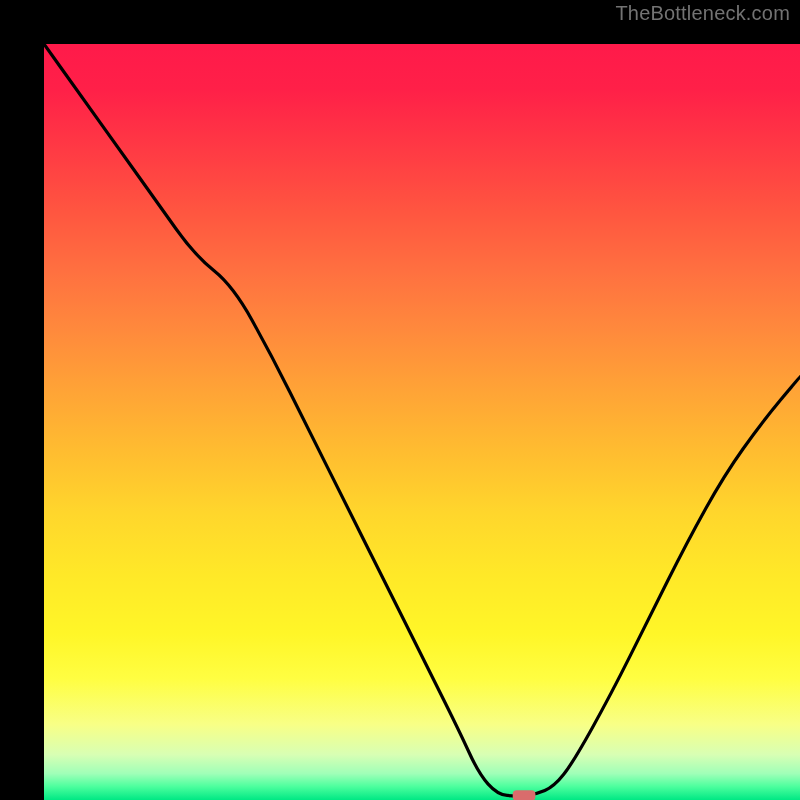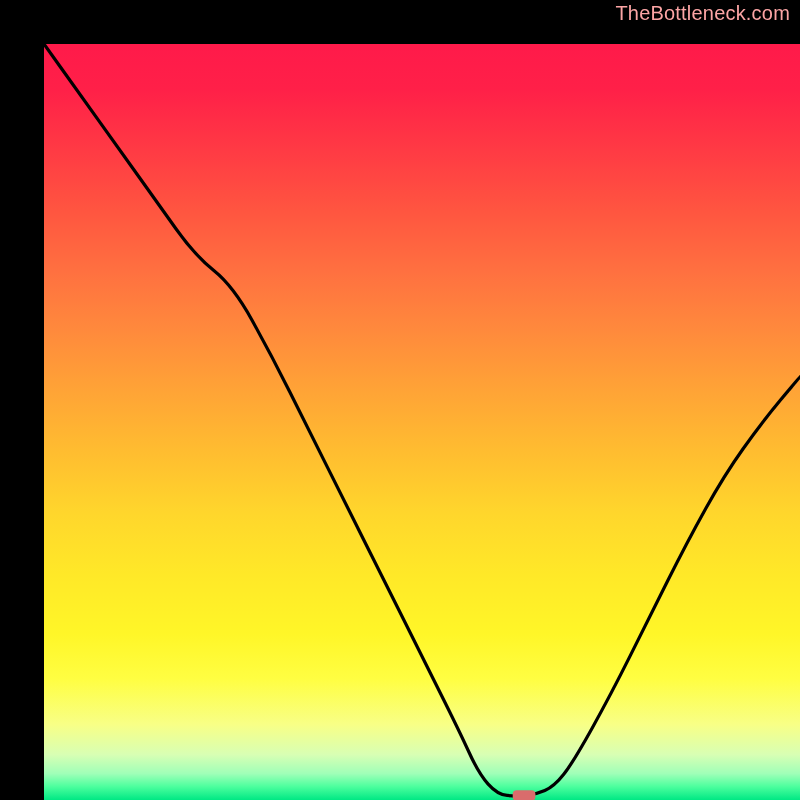--- a/index.html
+++ b/index.html
@@ -27,21 +27,21 @@
     display: block;
     width: 100%;
     height: 100%;
   }
   .attribution {
     position: absolute;
     top: 2px;
     right: 10px;
     font-family: Arial, Helvetica, sans-serif;
     font-size: 20px;
-    color: #fca5a5;
+    color: #737373;
     letter-spacing: 0.2px;
   }
   .marker {
     fill: #d96c6c;
     stroke: none;
   }
   .curve {
     fill: none;
     stroke: #000000;
     stroke-width: 3.2;

